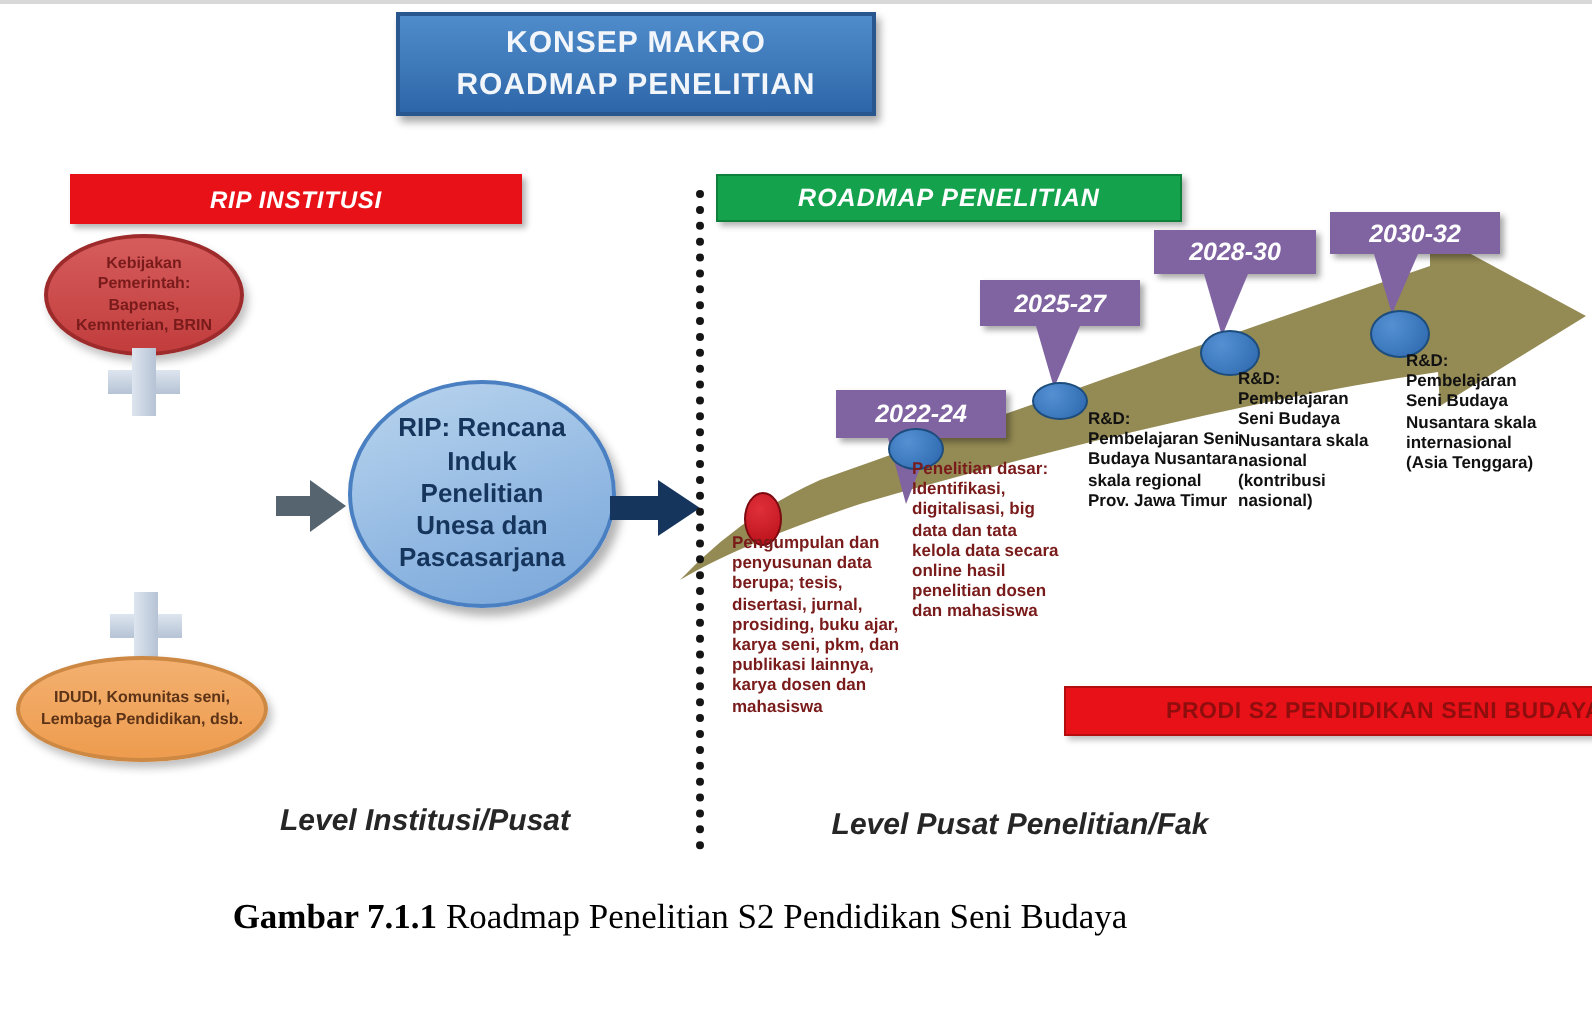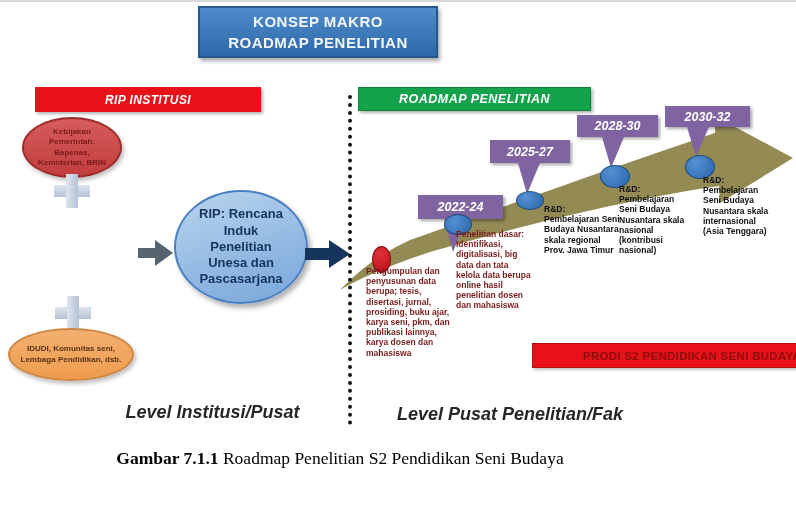--- a/index.html
+++ b/index.html
@@ -85,21 +85,21 @@
   .ds1{left:366px;top:266px;width:86px;}
   .ds2{left:456px;top:229px;width:76px;}
   .ds3{left:544px;top:204px;width:76px;}
   .ds4{left:619px;top:184px;width:72px;}
   .ds5{left:703px;top:175px;width:70px;}
 
   .prodi-banner{position:absolute;left:532px;top:343px;width:246px;height:23px;background:#e81118;
     border:1px solid #b30d0d;color:#8e0e0e;font-weight:bold;font-size:11.5px;letter-spacing:.3px;
     display:flex;align-items:center;justify-content:center;z-index:5;box-shadow:2px 2px 3px rgba(0,0,0,.25);padding-left:36px;}
 
-  .level-label{position:absolute;font-style:italic;font-weight:600;font-size:18px;color:#262626;
+  .level-label{position:absolute;font-style:italic;font-weight:600;font-size:15px;color:#262626;
     text-align:center;z-index:5;}
   .level-left{left:115px;top:402px;width:195px;}
   .level-right{left:395px;top:404px;width:230px;}
 
   .caption{position:absolute;left:0;top:448px;width:680px;text-align:center;
     font-family:"Liberation Serif",serif;font-size:17.5px;color:#000000;}
   .caption b{font-weight:bold;}
 </style>
 </head>
 <body>
@@ -143,21 +143,21 @@
   <div class="callout c-purple co4">2028-30</div>
   <div class="callout c-purple co5">2030-32</div>
 
   <div class="dot-red dr1"></div>
   <div class="dot d2p"></div>
   <div class="dot d3p"></div>
   <div class="dot d4p"></div>
   <div class="dot d5p"></div>
 
   <div class="desc desc-maroon ds1">Pengumpulan dan penyusunan data berupa; tesis, disertasi, jurnal, prosiding, buku ajar, karya seni, pkm, dan publikasi lainnya, karya dosen dan mahasiswa</div>
-  <div class="desc desc-maroon ds2">Penelitian dasar: Identifikasi, digitalisasi, big data dan tata kelola data berupa online hasil penelitian dosen dan mahasiswa</div>
+  <div class="desc desc-maroon ds2">Penelitian dasar: Identifikasi, digitalisasi, big data dan tata kelola data secara online hasil penelitian dosen dan mahasiswa</div>
   <div class="desc desc-black ds3">R&amp;D:
 Pembelajaran Seni Budaya Nusantara skala regional Prov. Jawa Timur</div>
   <div class="desc desc-black ds4">R&amp;D:
 Pembelajaran Seni Budaya Nusantara skala nasional (kontribusi nasional)</div>
   <div class="desc desc-black ds5">R&amp;D:
 Pembelajaran Seni Budaya Nusantara skala internasional (Asia Tenggara)</div>
 
   <div class="prodi-banner">PRODI S2 PENDIDIKAN SENI BUDAYA</div>
 
   <div class="level-label level-left">Level  Institusi/Pusat</div>

